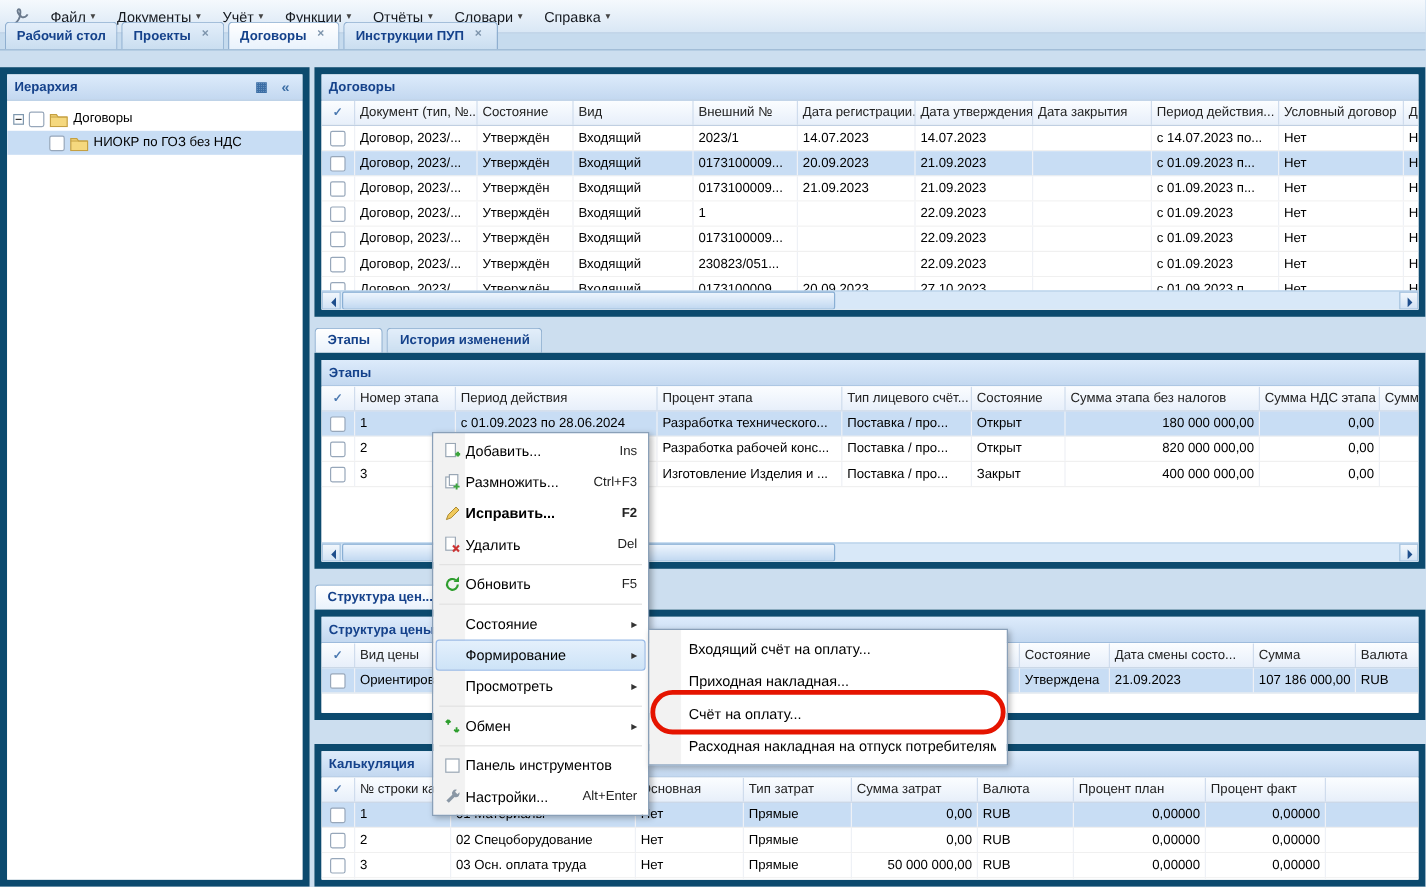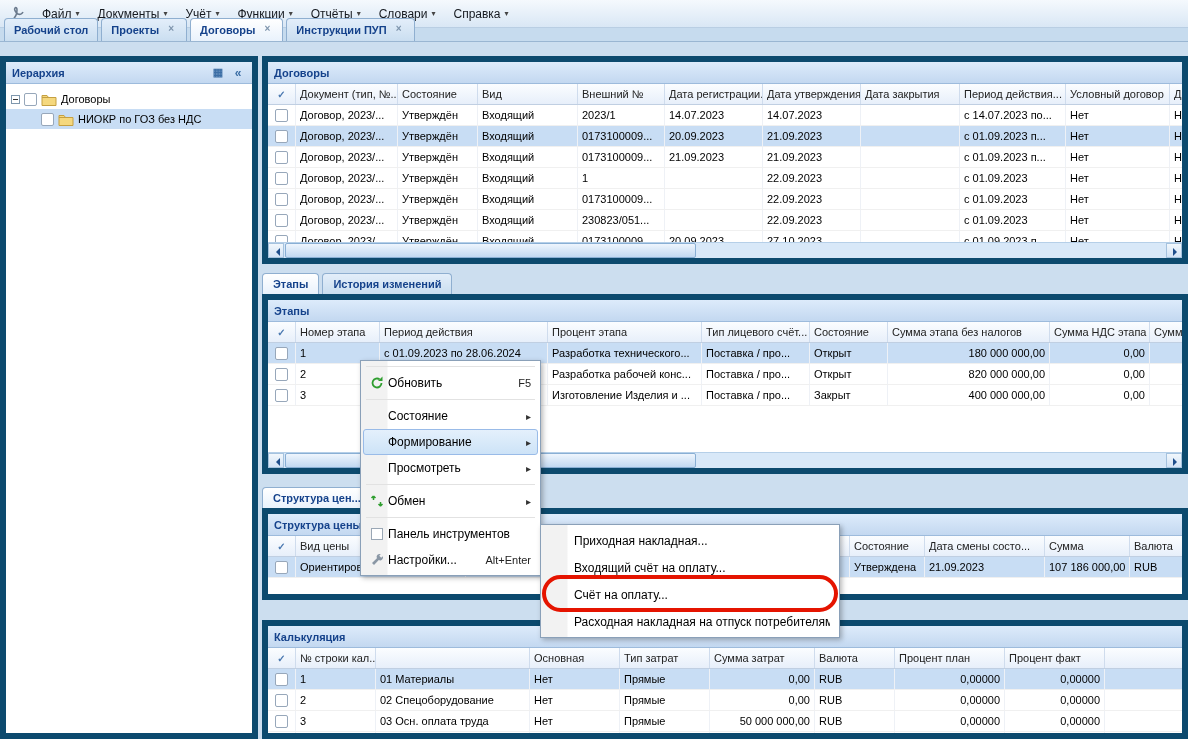--- a/index.html
+++ b/index.html
@@ -491,20 +491,60 @@
           <div class="cell c5"></div>
           <div class="cell c6"></div>
           <div class="cell c7"></div>
           <div class="cell c8"></div>
         </div>
       </div>
   </div>
 </div>
 
 <div class="menu" id="context-menu">
+    <div class="menu-item">
+      <span class="mi-icon">
+        <svg width="14" height="14" viewBox="0 0 14 14">
+          <rect x="1.5" y="0.5" width="8" height="11" fill="#fff" stroke="#9aa7b5"></rect>
+          <path d="M9.5 9.5h4M11.5 7.5v4" stroke="#3da53d" stroke-width="2"></path>
+        </svg>
+      </span>
+      <span class="mi-label">Добавить...</span>
+      <span class="mi-sc">Ins</span>
+    </div>
+    <div class="menu-item">
+      <span class="mi-icon">
+        <svg width="14" height="14" viewBox="0 0 14 14">
+          <rect x="1.5" y="2.5" width="7" height="9" fill="#fff" stroke="#9aa7b5"></rect>
+          <rect x="4.5" y="0.5" width="7" height="9" fill="#fff" stroke="#9aa7b5"></rect>
+          <path d="M8 10.5h5M10.5 8v5" stroke="#3da53d" stroke-width="1.6"></path>
+        </svg>
+      </span>
+      <span class="mi-label">Размножить...</span>
+      <span class="mi-sc">Ctrl+F3</span>
+    </div>
+    <div class="menu-item bold">
+      <span class="mi-icon">
+        <svg width="14" height="14" viewBox="0 0 14 14">
+          <path d="M2 12l1.5-4L10 1.5 12.5 4 6 10.5 2 12z" fill="#f0c95c" stroke="#a8862e" stroke-width="0.8"></path>
+        </svg>
+      </span>
+      <span class="mi-label">Исправить...</span>
+      <span class="mi-sc">F2</span>
+    </div>
+    <div class="menu-item">
+      <span class="mi-icon">
+        <svg width="14" height="14" viewBox="0 0 14 14">
+          <rect x="1.5" y="0.5" width="8" height="11" fill="#fff" stroke="#9aa7b5"></rect>
+          <path d="M7.5 7.5l5 5M12.5 7.5l-5 5" stroke="#cc3333" stroke-width="1.8"></path>
+        </svg>
+      </span>
+      <span class="mi-label">Удалить</span>
+      <span class="mi-sc">Del</span>
+    </div>
     <div class="menu-sep"></div>
     <div class="menu-item">
       <span class="mi-icon">
         <svg width="14" height="14" viewBox="0 0 14 14">
           <path d="M11.5 7a4.5 4.5 0 1 1-1.8-3.6" fill="none" stroke="#2f9e2f" stroke-width="1.8"></path>
           <path d="M12.5 0.5v4.5h-4.5z" fill="#2f9e2f"></path>
         </svg>
       </span>
       <span class="mi-label">Обновить</span>
       <span class="mi-sc">F5</span>
@@ -551,25 +591,25 @@
           <path d="M12.8 3.2a3 3 0 0 1-4 3.9L4 12l-2-2 4.9-4.8a3 3 0 0 1 3.9-4L9.2 2.8l2 2 1.6-1.6z" fill="#8a97a5"></path>
         </svg>
       </span>
       <span class="mi-label">Настройки...</span>
       <span class="mi-sc">Alt+Enter</span>
     </div>
   </div>
 <div class="menu" id="formation-submenu">
     <div class="menu-item">
       <span class="mi-icon"></span>
+      <span class="mi-label">Входящий счёт на оплату...</span>
+    </div>
+    <div class="menu-item">
+      <span class="mi-icon"></span>
       <span class="mi-label">Приходная накладная...</span>
-    </div>
-    <div class="menu-item">
-      <span class="mi-icon"></span>
-      <span class="mi-label">Входящий счёт на оплату...</span>
     </div>
     <div class="menu-item">
       <span class="mi-icon"></span>
       <span class="mi-label">Счёт на оплату...</span>
     </div>
     <div class="menu-item">
       <span class="mi-icon"></span>
       <span class="mi-label">Расходная накладная на отпуск потребителям...</span>
     </div>
   </div>

